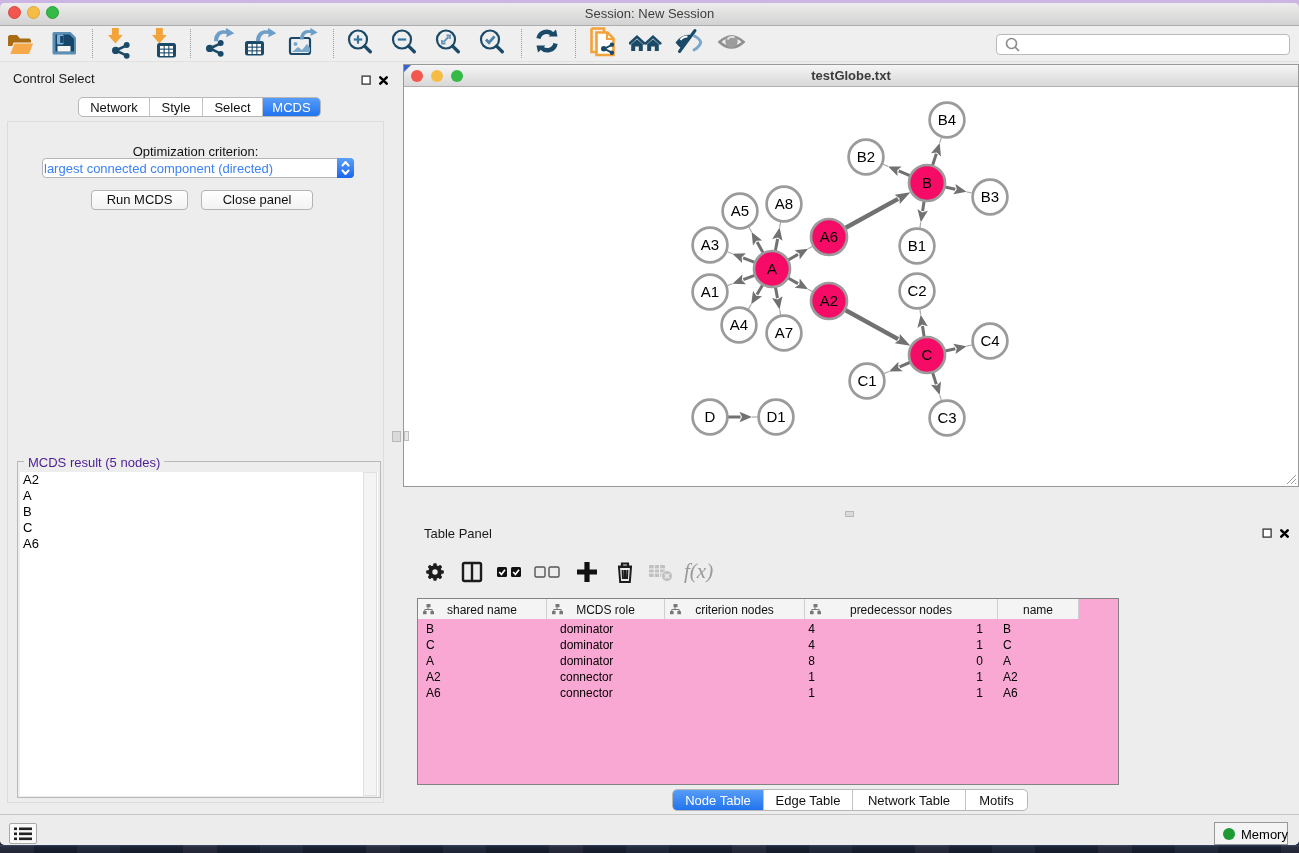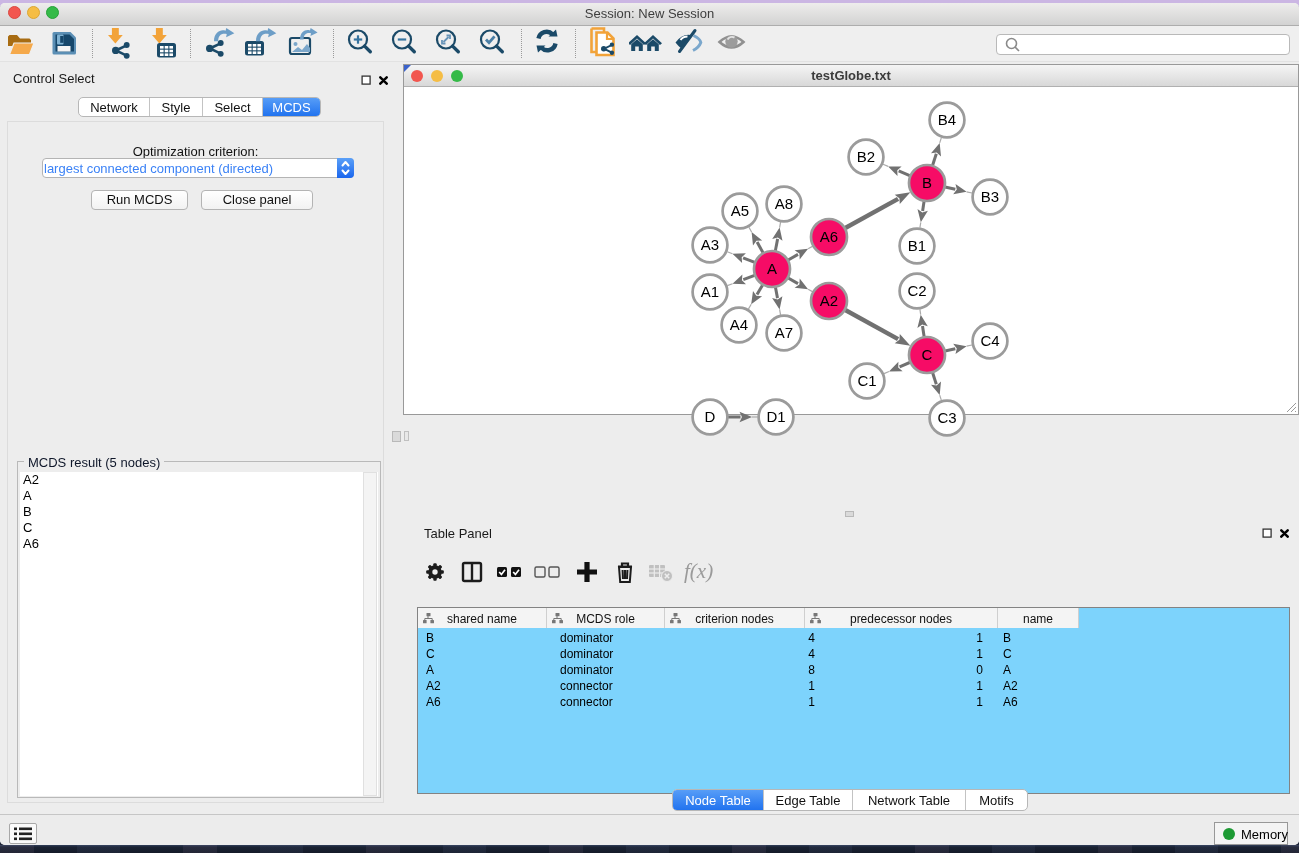--- a/index.html
+++ b/index.html
@@ -36,39 +36,39 @@
 #opt-label { left:0px; top:136px; width:391px; text-align:center; color:#111;margin-top:8px; }
 #dropdown { left:42px; top:158px; width:312px; height:20px; background:#fff;
   border:1px solid #b4b4b4; border-radius:4px; }
 #dropdown .dd-text { position:absolute; left:1px; top:2px; color:#3b82f6; }
 #dropdown .dd-btn { position:absolute; right:-1px; top:-1px; width:17px; height:20px;
   background:linear-gradient(#5ba0f8,#1a66ee); border-radius:0 4px 4px 0; }
 .btn { position:absolute; height:20px; background:linear-gradient(#ffffff,#f2f2f2);
   border:1px solid #b4b4b4; border-radius:4px; color:#111;
   text-align:center; line-height:18px; }
 #fieldset { left:17px; top:461px; width:364px; height:337px; border:1px solid #b9b9b9; }
-#fieldset-label { left:24px; top:455px; background:#ededed; padding:0 4px; color:#0f172a;text-align:right; }
+#fieldset-label { left:24px; top:455px; background:#ededed; padding:0 4px; color:#4c1d95;text-align:right; }
 #mcds-list { left:20px; top:472px; width:358px; height:324px; background:#fff; }
 #mcds-list .li { padding-left:3px; height:16px; line-height:16px; color:#000; }
 #mcds-scroll { position:absolute; right:1px; top:0px; width:14px; height:324px;
   background:#f4f4f4; border:1px solid #e0e0e0; }
 #splitter-knob { left:392px; top:431px; width:9px; height:11px; background:#dadada; border:1px solid #b9b9b9; }
-#netwin { left:403px; top:64px; width:896px; height:351px; background:#fff; border:1px solid #999; }
+#netwin { left:403px; top:64px; width:896px; height:423px; background:#fff; border:1px solid #999; }
 #netwin-title { position:absolute; left:0; top:0; width:894px; height:22px;
   background:linear-gradient(#f5f5f5,#d8d8d8); border-bottom:1px solid #b0b0b0; }
 #netwin-title .r { left:7px; background:#f2564f; }
 #netwin-title .y { left:27px; background:#f5bd45; }
 #netwin-title .g { left:47px; background:#35ba48; }
 #netwin-title .t { position:absolute; left:0; right:0; top:3px; text-align:center;
   font-weight:bold; color:#3b3b3b; }
 #netwin .tl { width:12px; height:12px; top:5px; }
 #netwin-title .tl { top:5px; }
 .scrollnub { position:absolute; background:#e8e8e8; border:1px solid #c0c0c0; }
 #tp-title { left:424px; top:526px; color:#1a1a1a; }
-#table-wrap { left:417px; top:598px; width:873px; height:187px; background:#7dd3fc; border:1px solid #838383;margin-top:9px; }
+#table-wrap { left:417px; top:598px; width:702px; height:187px; background:#f9a8d4; border:1px solid #838383; }
 .th { position:absolute; top:0; height:20px; background:#f4f4f4;
   border-right:1px solid #cfcfcf; font-size:12px; color:#111; }
 .th .lbl { position:absolute; width:100%; text-align:center; top:4px; }
 .trow { position:absolute; font-size:12px; color:#000; height:16px; line-height:16px; }
 #btabs { left:672px; top:789px; height:22px; display:flex; background:#fff;
   border:1px solid #b7b7b7; border-radius:5px; }
 #btabs .tab { color:#111; line-height:21px; text-align:center; border-right:1px solid #c3c3c3; }
 #btabs .tab:last-child { border-right:none; }
 #btabs .sel { background:linear-gradient(#579df7,#2173ef); color:#fff; border-radius:4px 0 0 4px; }
 #statusbar { left:0; top:814px; width:1299px; height:31px; background:#ececec;

